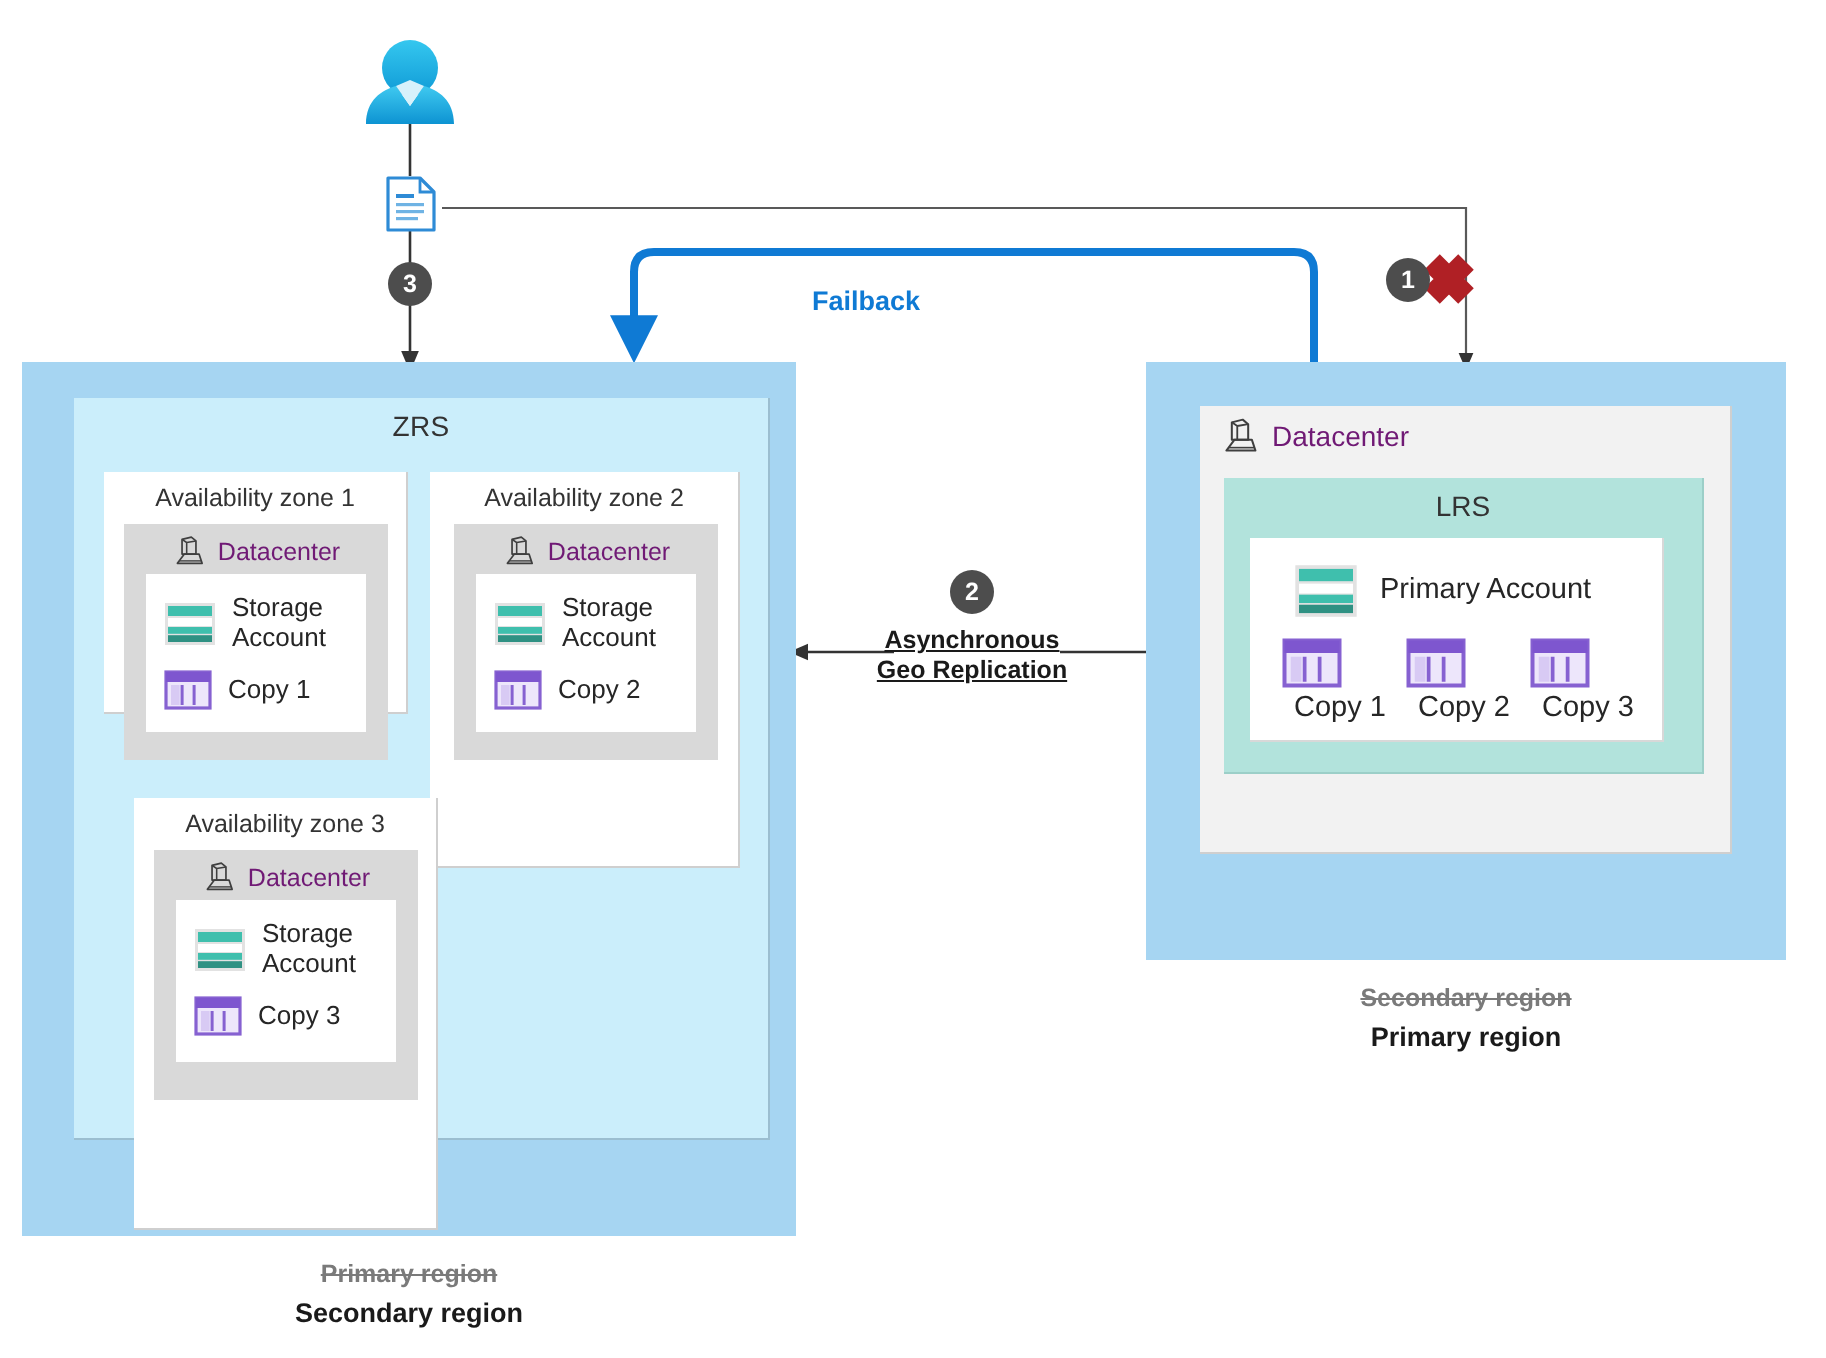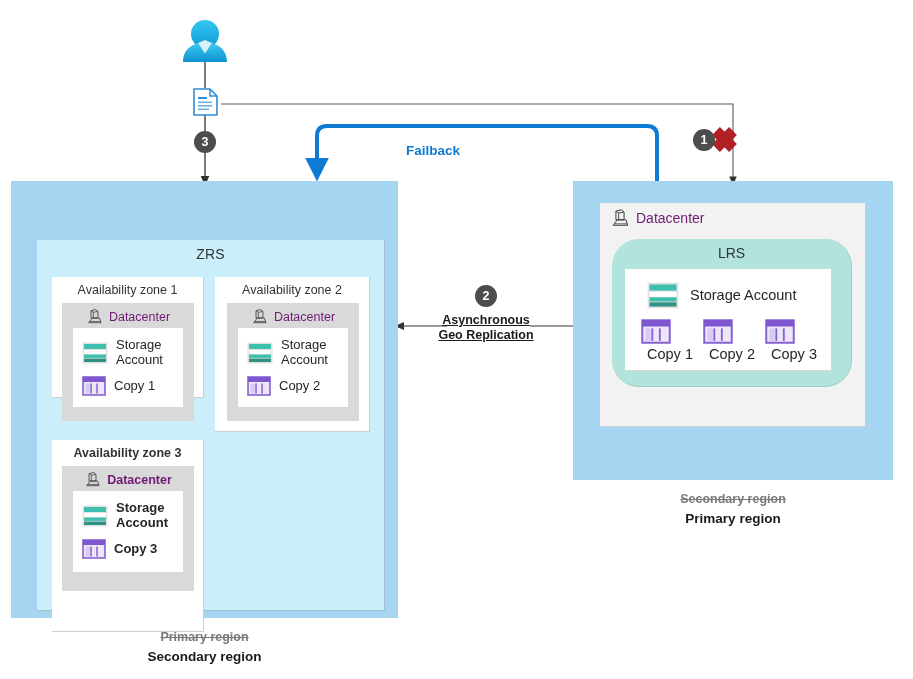--- a/index.html
+++ b/index.html
@@ -34,21 +34,20 @@
     background: #a6d5f2;
     box-sizing: border-box;
   }
 
   
   .zrs-box {
     background: #cbeefb;
     box-sizing: border-box;
     border-right: 1px solid #9bbed0;
     border-bottom: 1px solid #9bbed0;
-    margin-top: 41px;
   }
   .zrs-title {
     text-align: center;
     font-size: 14px;
     color: #333333;
     padding-top: 6px;
     letter-spacing: .2px;
   }
 
   
@@ -89,21 +88,20 @@
     background: #ffffff;
     box-sizing: border-box;
   }
 
   
   .lrs-box {
     background: #b2e3dc;
     box-sizing: border-box;
     border-right: 1px solid #9ccfc8;
     border-bottom: 1px solid #9ccfc8;
-    border-radius: 27px;
   }
   .lrs-title {
     text-align: center;
     font-size: 14px;
     color: #333333;
     padding-top: 6px;
   }
 
   
   .item-row {
@@ -283,21 +281,21 @@
                 <rect x="8.3" y="7.5" width="1.5" height="10" fill="#8661d1"></rect>
                 <rect x="14.3" y="7.5" width="1.5" height="10" fill="#8661d1"></rect>
                 <rect x="3.5" y="7.5" width="4.3" height="10" fill="#d8caf4"></rect>
               </svg>
               <span class="item-label">Copy 1</span>
             </div>
           </div>
         </div>
       </div>
 
-      <div class="abs az-card" style="left:178px; top:37px; width:155px; height:155px;">
+      <div class="abs az-card" style="left:178px; top:37px; width:155px; height:198px;">
         <div class="az-title">Availability zone 2</div>
 
         <div class="abs dc-card" style="left:12px; top:26px; width:132px; height:118px;">
           <div class="dc-head">
             <svg width="17" height="17" viewBox="0 0 22 22">
               <path d="M6.5,3.5 L12.5,2 L15.5,4.5 L15.5,13 L6.5,13 Z" fill="none" stroke="#3f3f3f" stroke-width="1.1" stroke-linejoin="round"></path>
               <path d="M6.5,3.5 L9.5,5.5 L9.5,13 M9.5,5.5 L15.5,4.5" fill="none" stroke="#3f3f3f" stroke-width="1"></path>
               <path d="M3.5,19 L8,13 L17.5,13 L19.5,19 Z" fill="none" stroke="#3f3f3f" stroke-width="1.1" stroke-linejoin="round"></path>
               <path d="M4.6,17.4 L18.8,17.4" stroke="#3f3f3f" stroke-width="0.9"></path>
             </svg>
@@ -327,21 +325,21 @@
                 <rect x="8.3" y="7.5" width="1.5" height="10" fill="#8661d1"></rect>
                 <rect x="14.3" y="7.5" width="1.5" height="10" fill="#8661d1"></rect>
                 <rect x="3.5" y="7.5" width="4.3" height="10" fill="#d8caf4"></rect>
               </svg>
               <span class="item-label">Copy 2</span>
             </div>
           </div>
         </div>
       </div>
 
-      <div class="abs az-card" style="left:15px; top:200px; width:152px; height:192px;font-weight:bold;">
+      <div class="abs az-card" style="left:30px; top:200px; width:152px; height:216px;">
         <div class="az-title">Availability zone 3</div>
 
         <div class="abs dc-card" style="left:10px; top:26px; width:132px; height:125px;">
           <div class="dc-head">
             <svg width="17" height="17" viewBox="0 0 22 22">
               <path d="M6.5,3.5 L12.5,2 L15.5,4.5 L15.5,13 L6.5,13 Z" fill="none" stroke="#3f3f3f" stroke-width="1.1" stroke-linejoin="round"></path>
               <path d="M6.5,3.5 L9.5,5.5 L9.5,13 M9.5,5.5 L15.5,4.5" fill="none" stroke="#3f3f3f" stroke-width="1"></path>
               <path d="M3.5,19 L8,13 L17.5,13 L19.5,19 Z" fill="none" stroke="#3f3f3f" stroke-width="1.1" stroke-linejoin="round"></path>
               <path d="M4.6,17.4 L18.8,17.4" stroke="#3f3f3f" stroke-width="0.9"></path>
             </svg>
@@ -408,21 +406,21 @@
              border-right:1px solid #d8d8d8; border-bottom:1px solid #d8d8d8;">
 
           <div class="abs item-row" style="left:22px; top:13px; gap:11px;">
             <svg width="32" height="27" viewBox="0 0 26 22">
               <rect x="0.5" y="0.5" width="25" height="21" fill="#e2e2e2"></rect>
               <rect x="2" y="2" width="22" height="5" fill="#3fbfad"></rect>
               <rect x="2" y="8" width="22" height="4" fill="#ffffff"></rect>
               <rect x="2" y="12.5" width="22" height="3.4" fill="#3fbfad"></rect>
               <rect x="2" y="16.6" width="22" height="3.4" fill="#2f9183"></rect>
             </svg>
-            <span class="item-label big">Storage Account</span>
+            <span class="item-label big">Primary Account</span>
           </div>
 
           <div class="abs" style="left:16px; top:50px; width:58px; text-align:center;">
             <svg width="30" height="25" viewBox="0 0 24 20">
               <rect x="1" y="1" width="22" height="18" fill="#ede6fb" stroke="#8661d1" stroke-width="1.6"></rect>
               <rect x="1" y="1" width="22" height="5" fill="#7e56cf"></rect>
               <rect x="8.3" y="7.5" width="1.5" height="10" fill="#8661d1"></rect>
               <rect x="14.3" y="7.5" width="1.5" height="10" fill="#8661d1"></rect>
               <rect x="3.5" y="7.5" width="4.3" height="10" fill="#d8caf4"></rect>
             </svg>

